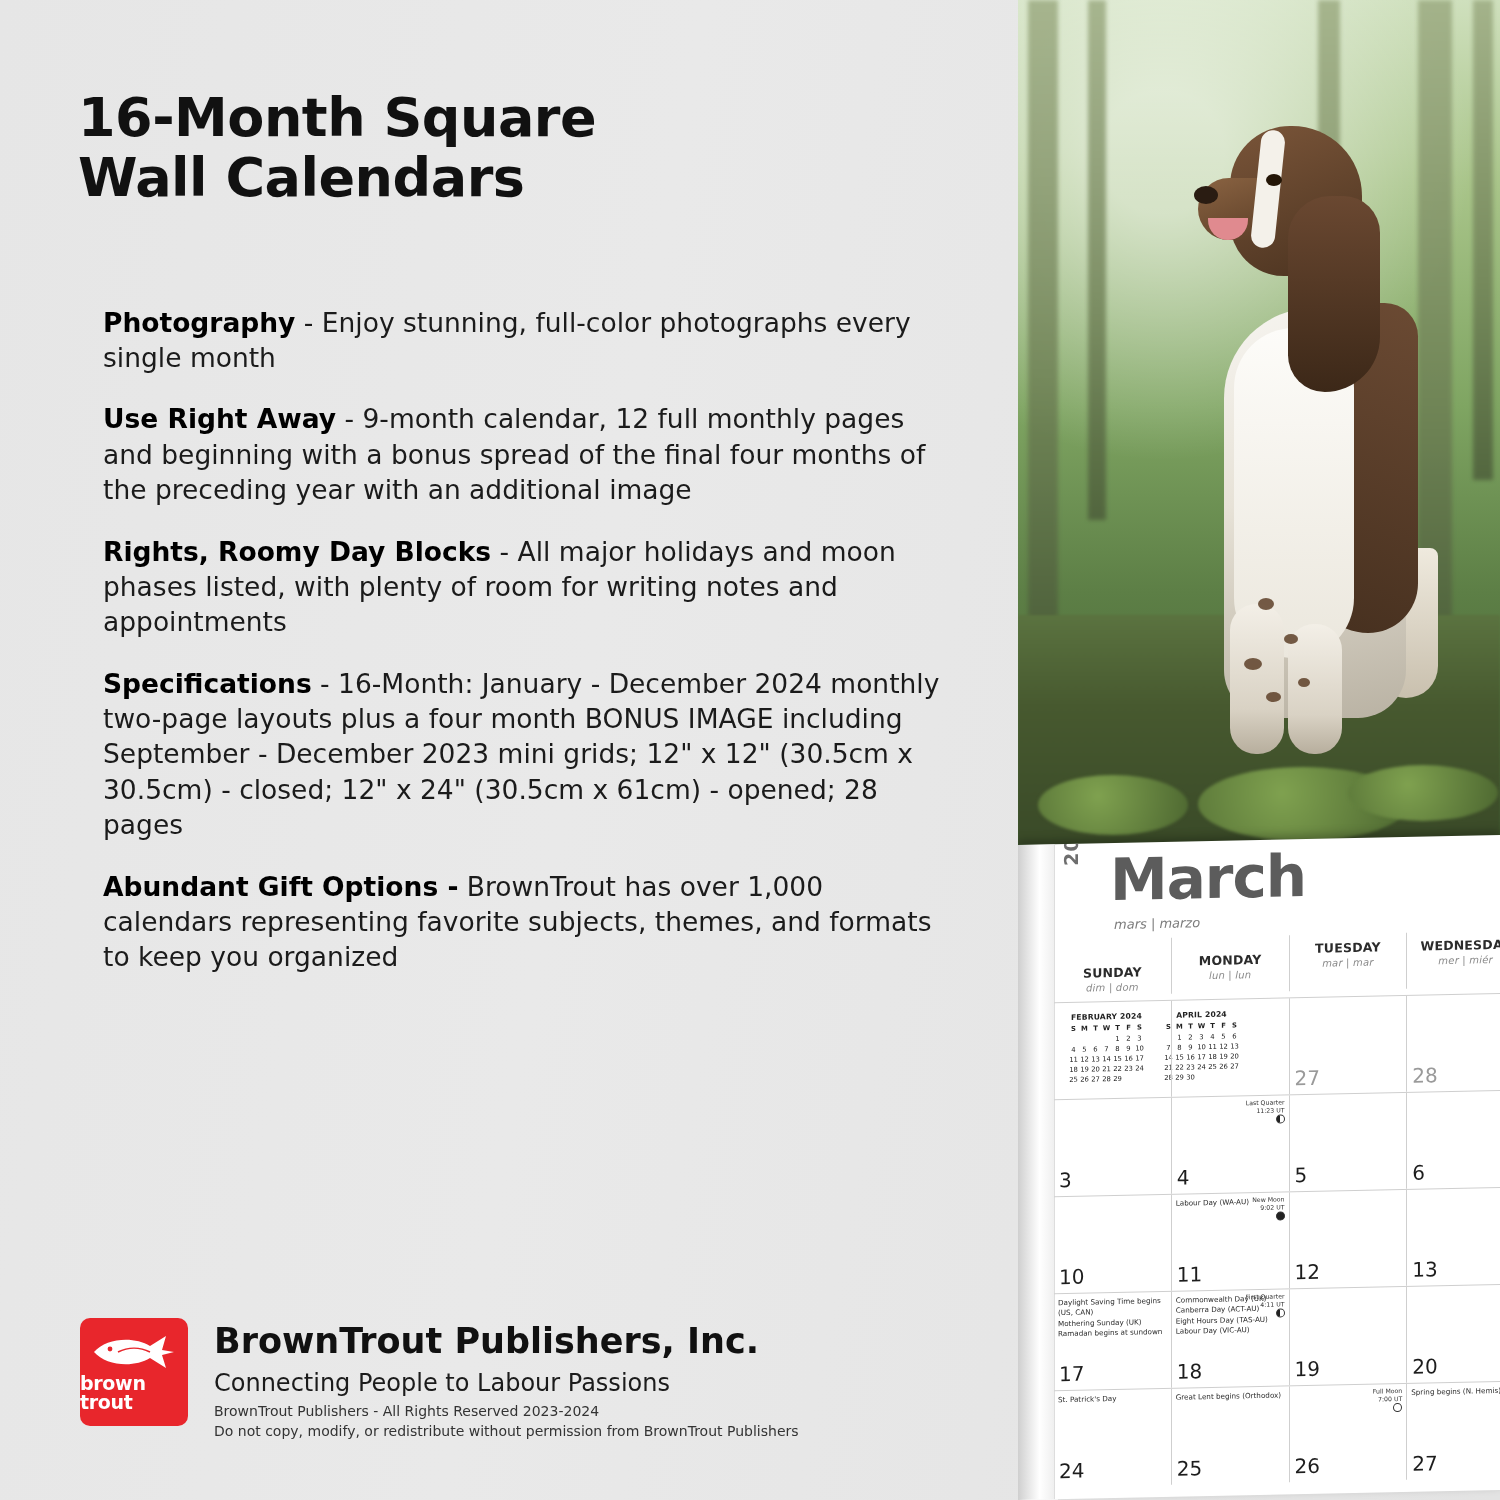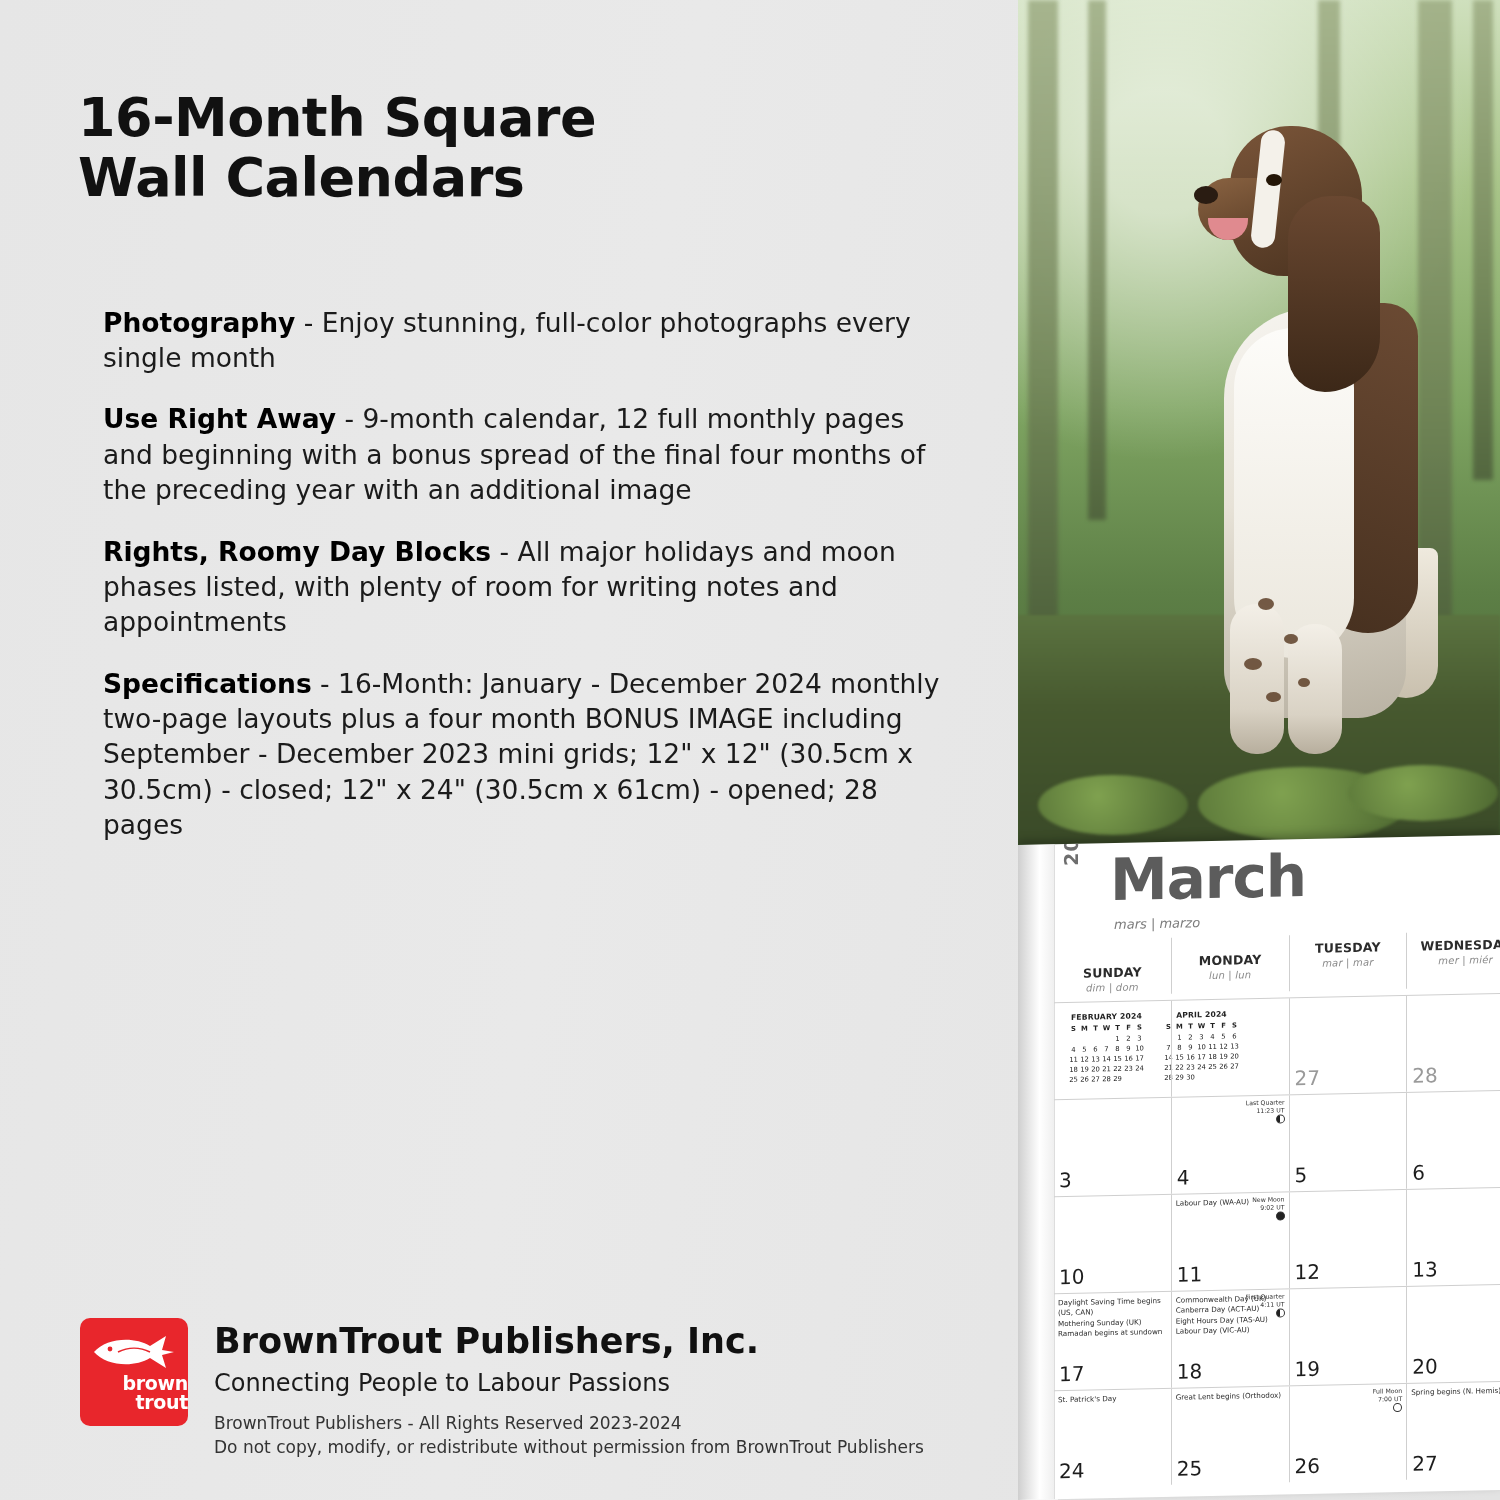--- a/index.html
+++ b/index.html
@@ -84,21 +84,21 @@
     position: absolute;
     left: 8px;
     top: 14px;
     width: 92px;
     height: 40px;
   }
   .logo-mark .word {
     position: absolute;
     left: 0; right: 0;
     top: 56px;
-    text-align: right;
+    text-align: left;
     color: #fff;
     font-size: 19px;
     font-weight: bold;
     line-height: 1.0;
     letter-spacing: -0.3px;
   }
   .logo-mark .word span { display: block; }
   .footer-text {
     margin-left: 26px;
     padding-top: 4px;
@@ -108,23 +108,23 @@
     font-weight: bold;
     color: #111;
     line-height: 1.1;
   }
   .brand-tag {
     font-size: 24px;
     color: #1b1b1b;
     margin-top: 8px;
   }
   .legal {
-    font-size: 17px;
+    font-size: 14px;
     color: #333;
-    margin-top: 14px;
+    margin-top: 4px;
     line-height: 1.45;
   }
 
   
   .right-panel {
     position: absolute;
     left: 1018px;
     top: 0;
     width: 482px;
     height: 1500px;
@@ -457,20 +457,21 @@
       <p class="feature"><span class="lead">Photography</span><span class="body"> - Enjoy stunning, full-color photographs every single month</span></p>
 
 
       <p class="feature"><span class="lead">Use Right Away</span><span class="body"> - 9-month calendar, 12 full monthly pages and beginning with a bonus spread of the final four months of the preceding year with an additional image</span></p>
 
       <p class="feature"><span class="lead">Rights, Roomy Day Blocks</span><span class="body"> - All major holidays and moon phases listed, with plenty of room for writing notes and appointments</span></p>
 
       <p class="feature"><span class="lead">Specifications</span><span class="body"> - 16-Month: January - December 2024 monthly two-page layouts plus a four month BONUS IMAGE including September - December 2023 mini grids; 12" x 12" (30.5cm x 30.5cm) - closed; 12" x 24" (30.5cm x 61cm) - opened; 28 pages</span></p>
 
 
+      <p class="feature"><span class="lead">Abundant Gift Options -</span><span class="body"> BrownTrout has over 1,000 calendars representing favorite subjects, themes, and formats to keep you organized</span></p>
 
     </div>
 
     <div class="footer">
       <div class="logo-mark">
         <svg class="fish" viewBox="0 0 92 40">
           <path d="M6 20 C18 6, 46 4, 62 14 L78 4 L74 18 L86 20 L74 23 L78 36 L62 26 C46 36, 18 34, 6 20 Z" fill="#ffffff"></path>
           <circle cx="22" cy="17" r="2.4" fill="#e8262c"></circle>
           <path d="M30 20 C40 15, 52 15, 62 20" stroke="#e8262c" stroke-width="1.6" fill="none"></path>
         </svg>

